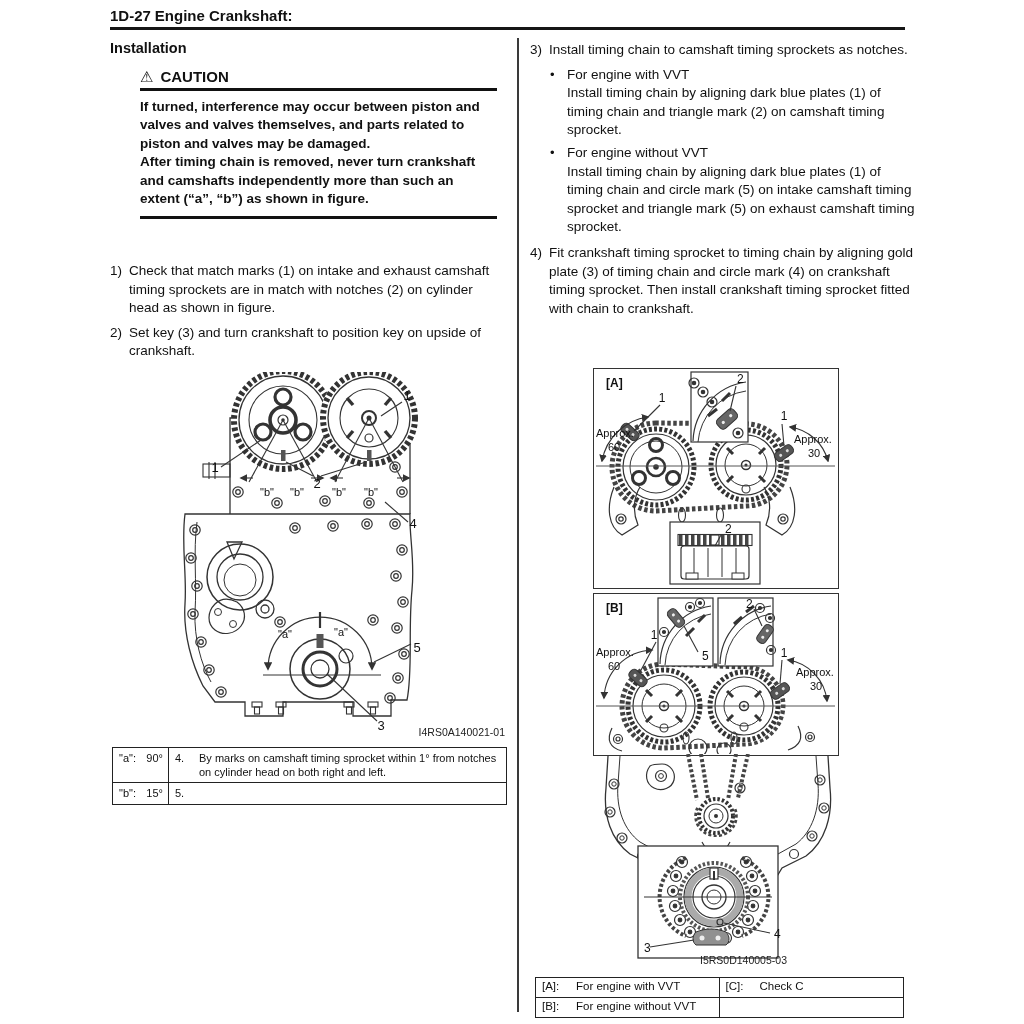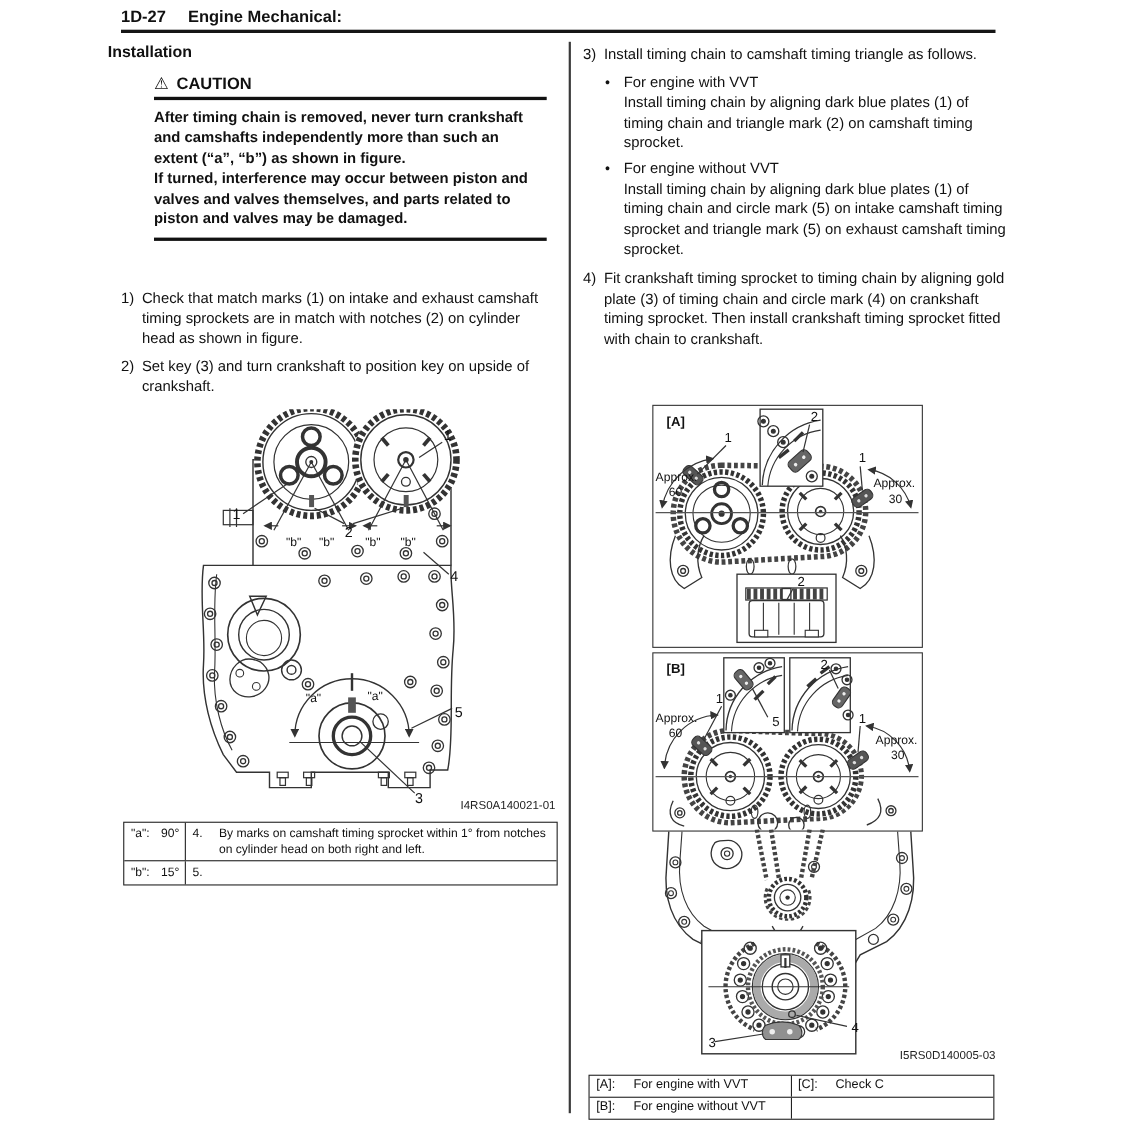--- a/index.html
+++ b/index.html
@@ -1,45 +1,45 @@
 <!DOCTYPE html>
 <html><head>
 <meta charset="utf-8">
 <style>
   html,body{margin:0;padding:0;background:#fff;}
   .page{position:relative;width:1024px;height:1024px;background:#fff;overflow:hidden;
         font-family:"Liberation Sans","DejaVu Sans",sans-serif;color:#111;}
   .abs{position:absolute;}
   
   .hdr{left:110px;top:7px;font-size:15px;font-weight:bold;white-space:nowrap;}
-  .hdr .code{margin-right:20px;}
+  .hdr .code{margin-right:4px;}
   .hdr-rule{left:110px;top:27px;width:795px;height:3px;background:#161616;}
   .col-divider{left:517px;top:38px;width:2px;height:974px;background:#3a3a3a;}
   
-  .install{left:98px;top:40px;font-size:14.5px;font-weight:bold;}
+  .install{left:110px;top:40px;font-size:14.5px;font-weight:bold;}
   .caution{left:140px;top:68px;width:357px;}
   .caution-title{display:flex;align-items:center;gap:7px;font-size:15px;font-weight:bold;}
   .warn-icon{font-size:15px;line-height:1;}
   .caution-rule{height:3px;background:#111;margin:3px 0 7px 0;}
   .caution p{margin:0;font-size:13.5px;font-weight:bold;line-height:18.4px;}
   .caution-rule-b{height:3px;background:#111;margin-top:8px;}
   .steps{left:110px;top:262px;width:380px;font-size:13.5px;line-height:18.6px;}
   .steps-r{left:530px;top:41px;width:390px;font-size:13.5px;line-height:18.6px;}
   .step{display:flex;margin-bottom:6px;}
   .step .n{flex:none;width:19px;}
   .bullets{margin-left:20px;}
   .bullet{display:flex;margin-top:4px;margin-bottom:2px;}
   .bullet .dot{flex:none;width:17px;font-size:13px;}
   
   .fig1{left:145px;top:372px;width:360px;height:370px;}
   .figcode1{left:305px;top:726px;width:200px;text-align:right;font-size:10.5px;color:#222;}
   .figA{left:593px;top:368px;width:246px;height:221px;border:1.5px solid #333;box-sizing:border-box;}
   .figB{left:593px;top:593px;width:246px;height:163px;border:1.5px solid #333;box-sizing:border-box;}
   .figC{left:598px;top:754px;width:240px;height:206px;}
-  .figcode2{left:700px;top:954px;width:205px;text-align:right;font-size:10.5px;color:#222;}
+  .figcode2{left:700px;top:954px;width:205px;text-align:left;font-size:10.5px;color:#222;}
   svg{display:block;}
   svg text{font-family:"Liberation Sans","DejaVu Sans",sans-serif;fill:#111;}
   .t11{font-size:11px;} .t12{font-size:12px;} .t13{font-size:13px;} .tb{font-weight:bold;}
   
   .spec{left:112px;top:747px;width:393px;border:1.5px solid #222;font-size:11px;line-height:14.2px;}
   .spec-row{display:flex;}
   .spec-row + .spec-row{border-top:1.2px solid #222;}
   .spec .c1{flex:none;width:56px;border-right:1.2px solid #222;padding:3px 5px 3px 6px;display:flex;justify-content:space-between;box-sizing:border-box;}
   .spec .c2{flex:1;padding:3px 6px;}
   .trow{display:flex;}
@@ -51,35 +51,35 @@
   .lcell{padding:2px 6px;display:flex;min-height:15px;}
   .lcell:first-child{border-right:1.2px solid #222;}
   .lcell .k{flex:none;width:34px;}
 </style>
 </head>
 <body>
 
 <div class="page">
 
   <div class="abs hdr">
-    <span class="code">1D-27</span><span>Engine Mechanical:</span>
+    <span class="code">1D-27</span><span>Engine Crankshaft:</span>
   </div>
   <div class="abs hdr-rule"></div>
   <div class="abs col-divider"></div>
 
   <div class="abs install">Installation</div>
 
   <div class="abs caution">
     <div class="caution-title">
       <span class="warn-icon">⚠</span>
       <span>CAUTION</span>
     </div>
     <div class="caution-rule"></div>
+    <p>If turned, interference may occur between piston and valves and valves themselves, and parts related to piston and valves may be damaged.</p>
     <p>After timing chain is removed, never turn crankshaft and camshafts independently more than such an extent (“a”, “b”) as shown in figure.</p>
-    <p>If turned, interference may occur between piston and valves and valves themselves, and parts related to piston and valves may be damaged.</p>
     <div class="caution-rule-b"></div>
   </div>
 
   <div class="abs steps">
     <div class="step">
       <span class="n">1)</span>
       <span>Check that match marks (1) on intake and exhaust camshaft timing sprockets are in match with notches (2) on cylinder head as shown in figure.</span>
     </div>
     <div class="step">
       <span class="n">2)</span>
@@ -282,21 +282,21 @@
           <div>
           </div>
         </div>
       </div>
     </div>
   </div>
 
   <div class="abs steps-r">
     <div class="step">
       <span class="n">3)</span>
-      <span>Install timing chain to camshaft timing triangle as follows.</span>
+      <span>Install timing chain to camshaft timing sprockets as notches.</span>
     </div>
     <div class="bullets">
       <div class="bullet">
         <span class="dot">•</span>
         <div>
           <div>For engine with VVT</div>
           <div>Install timing chain by aligning dark blue plates (1) of timing chain and triangle mark (2) on camshaft timing sprocket.</div>
         </div>
       </div>
       <div class="bullet">

